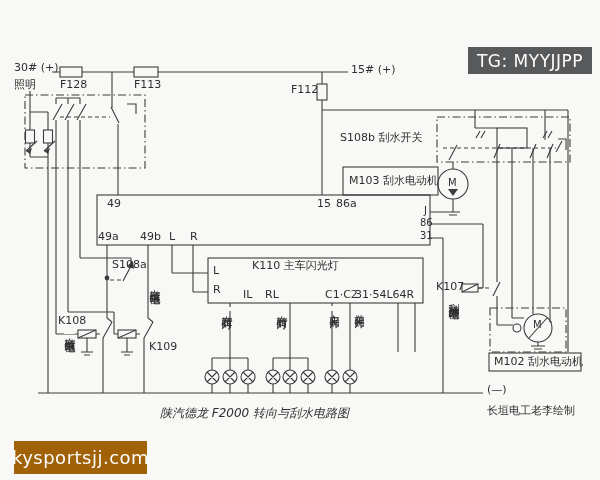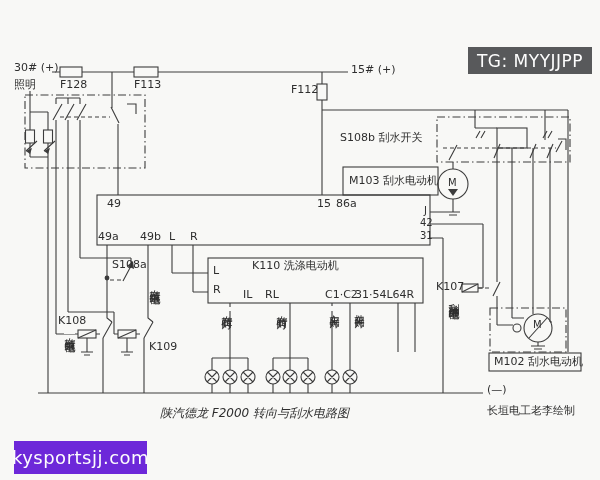--- a/index.html
+++ b/index.html
@@ -164,28 +164,28 @@
 
   <div class="lbl" style="left:349px;top:175px">M103 刮水电动机</div>
   <div class="lbl" style="left:448px;top:177px;font-size:10px">M</div>
   <div class="lbl" style="left:533px;top:319px;font-size:10px">M</div>
   <div class="lbl" style="left:494px;top:356px">M102 刮水电动机</div>
 
   <div class="lbl" style="left:107px;top:198px">49</div>
   <div class="lbl" style="left:317px;top:198px">15</div>
   <div class="lbl" style="left:336px;top:198px">86a</div>
   <div class="lbl sm" style="left:424px;top:205px">J</div>
-  <div class="lbl sm" style="left:420px;top:217px">42</div>
+  <div class="lbl sm" style="left:420px;top:217px">86</div>
   <div class="lbl sm" style="left:420px;top:230px">31</div>
   <div class="lbl" style="left:98px;top:231px">49a</div>
   <div class="lbl" style="left:140px;top:231px">49b</div>
   <div class="lbl" style="left:169px;top:231px">L</div>
   <div class="lbl" style="left:190px;top:231px">R</div>
 
-  <div class="lbl" style="left:252px;top:260px">K110 洗涤电动机</div>
+  <div class="lbl" style="left:252px;top:260px">K110 主车闪光灯</div>
   <div class="lbl" style="left:213px;top:265px">L</div>
   <div class="lbl" style="left:213px;top:284px">R</div>
   <div class="lbl" style="left:243px;top:289px">IL</div>
   <div class="lbl" style="left:265px;top:289px">RL</div>
   <div class="lbl" style="left:325px;top:289px">C1·C2</div>
   <div class="lbl" style="left:355px;top:289px">31·54L64R</div>
 
   <div class="lbl" style="left:58px;top:315px">K108</div>
   <div class="vtext" style="left:64px;top:329px">右转继电器</div>
   <div class="lbl" style="left:149px;top:341px">K109</div>
@@ -200,17 +200,17 @@
   <div class="vtext vsm" style="left:354px;top:306px">挂车闪光灯</div>
 
   <div class="lbl" style="left:487px;top:384px">(—)</div>
 
   <div class="lbl cap" style="left:160px;top:407px">陕汽德龙 F2000 转向与刮水电路图</div>
   <div class="lbl" style="left:487px;top:405px">长垣电工老李绘制</div>
 
   <div id="wm-tg" class="wm" style="background:#58595b">
     <span>TG: MYYJJPP</span>
   </div>
-  <div id="wm-site" class="wm" style="background:#6d28d9">
+  <div id="wm-site" class="wm" style="background:#a16207">
     <span>kysportsjj.com</span>
   </div>
 
 </div>
 
 </body></html>

